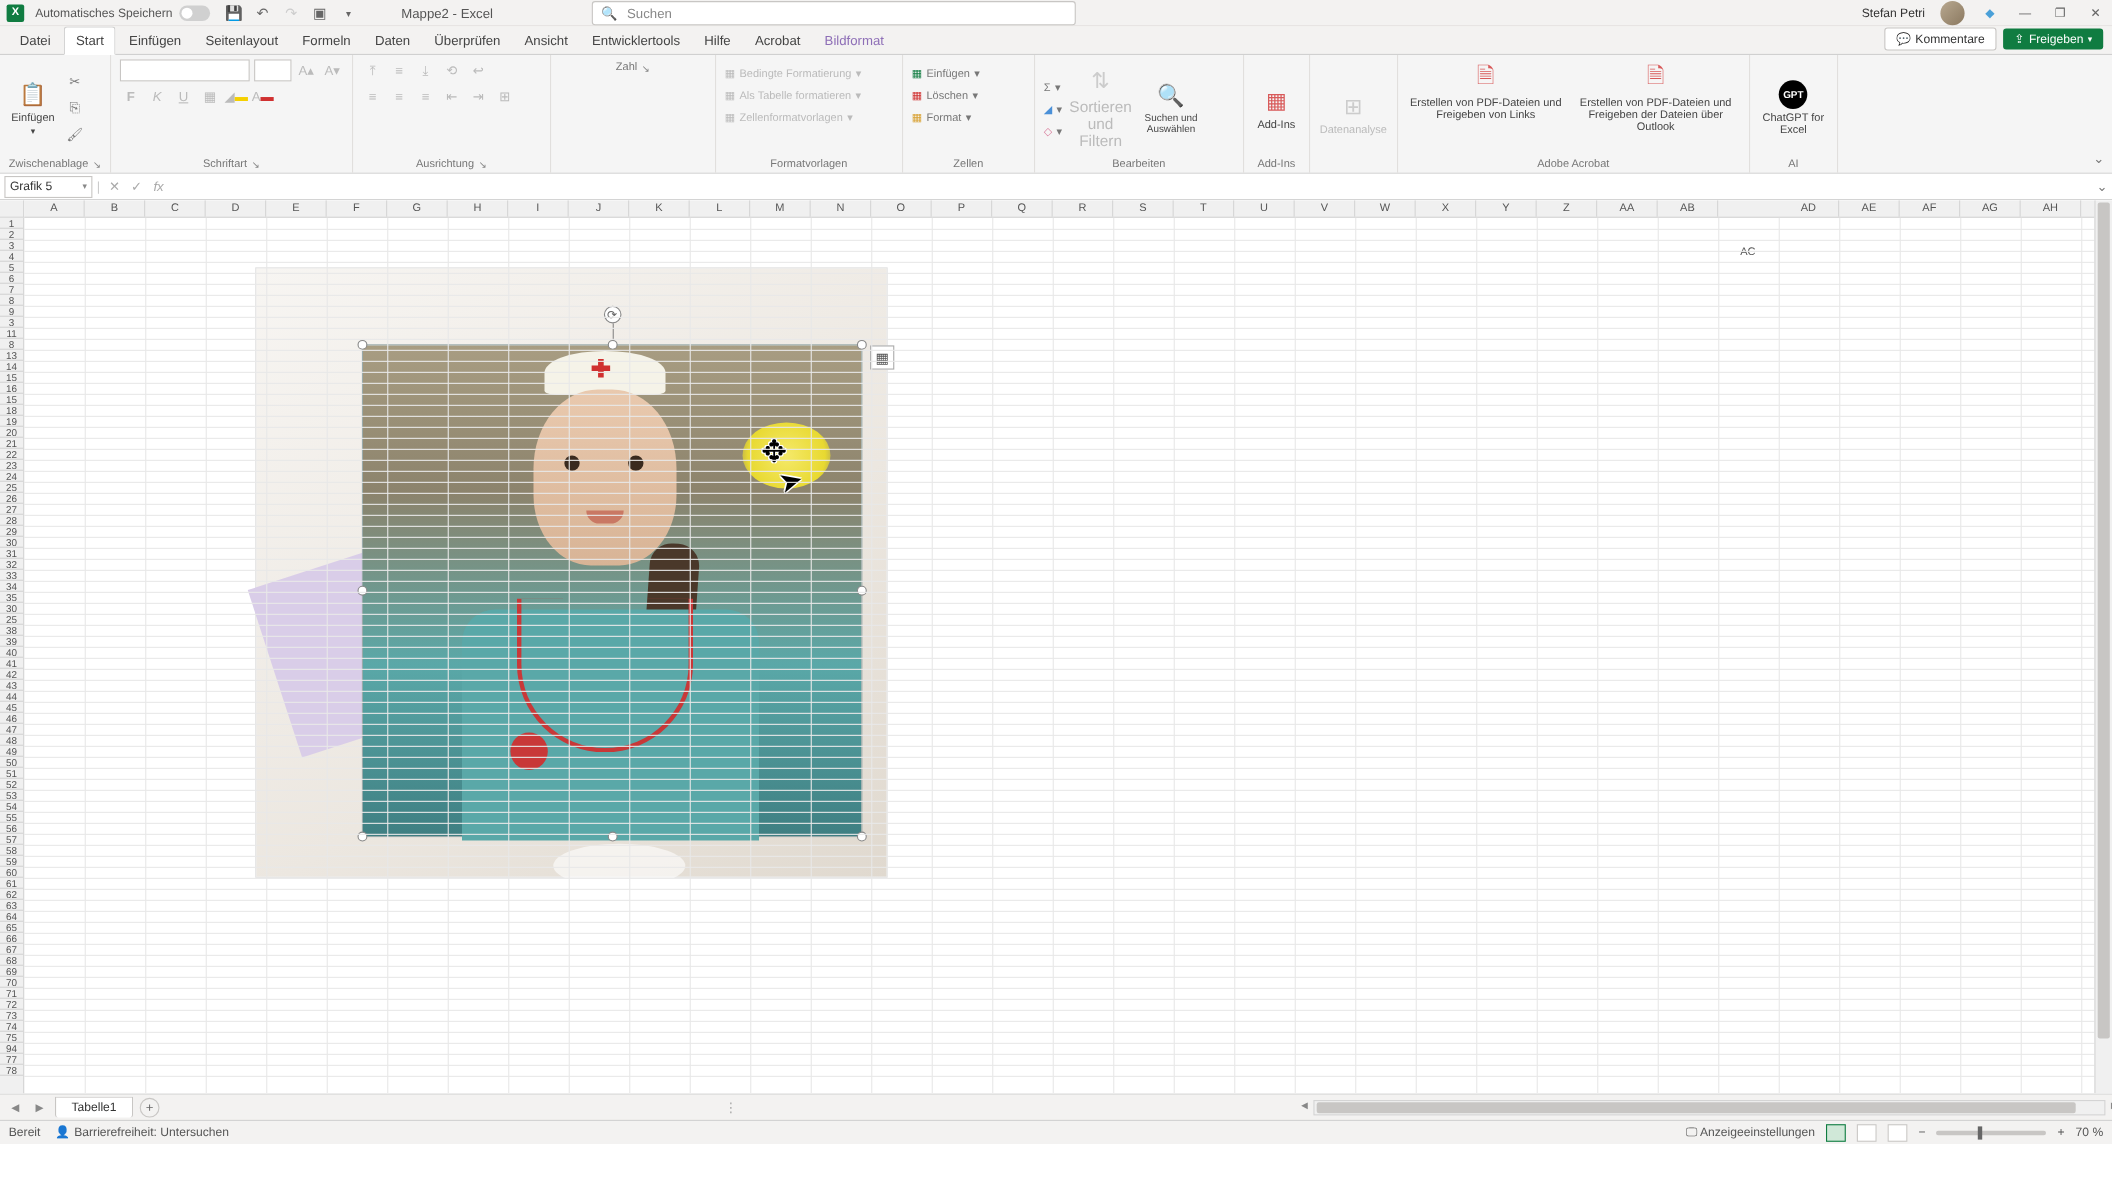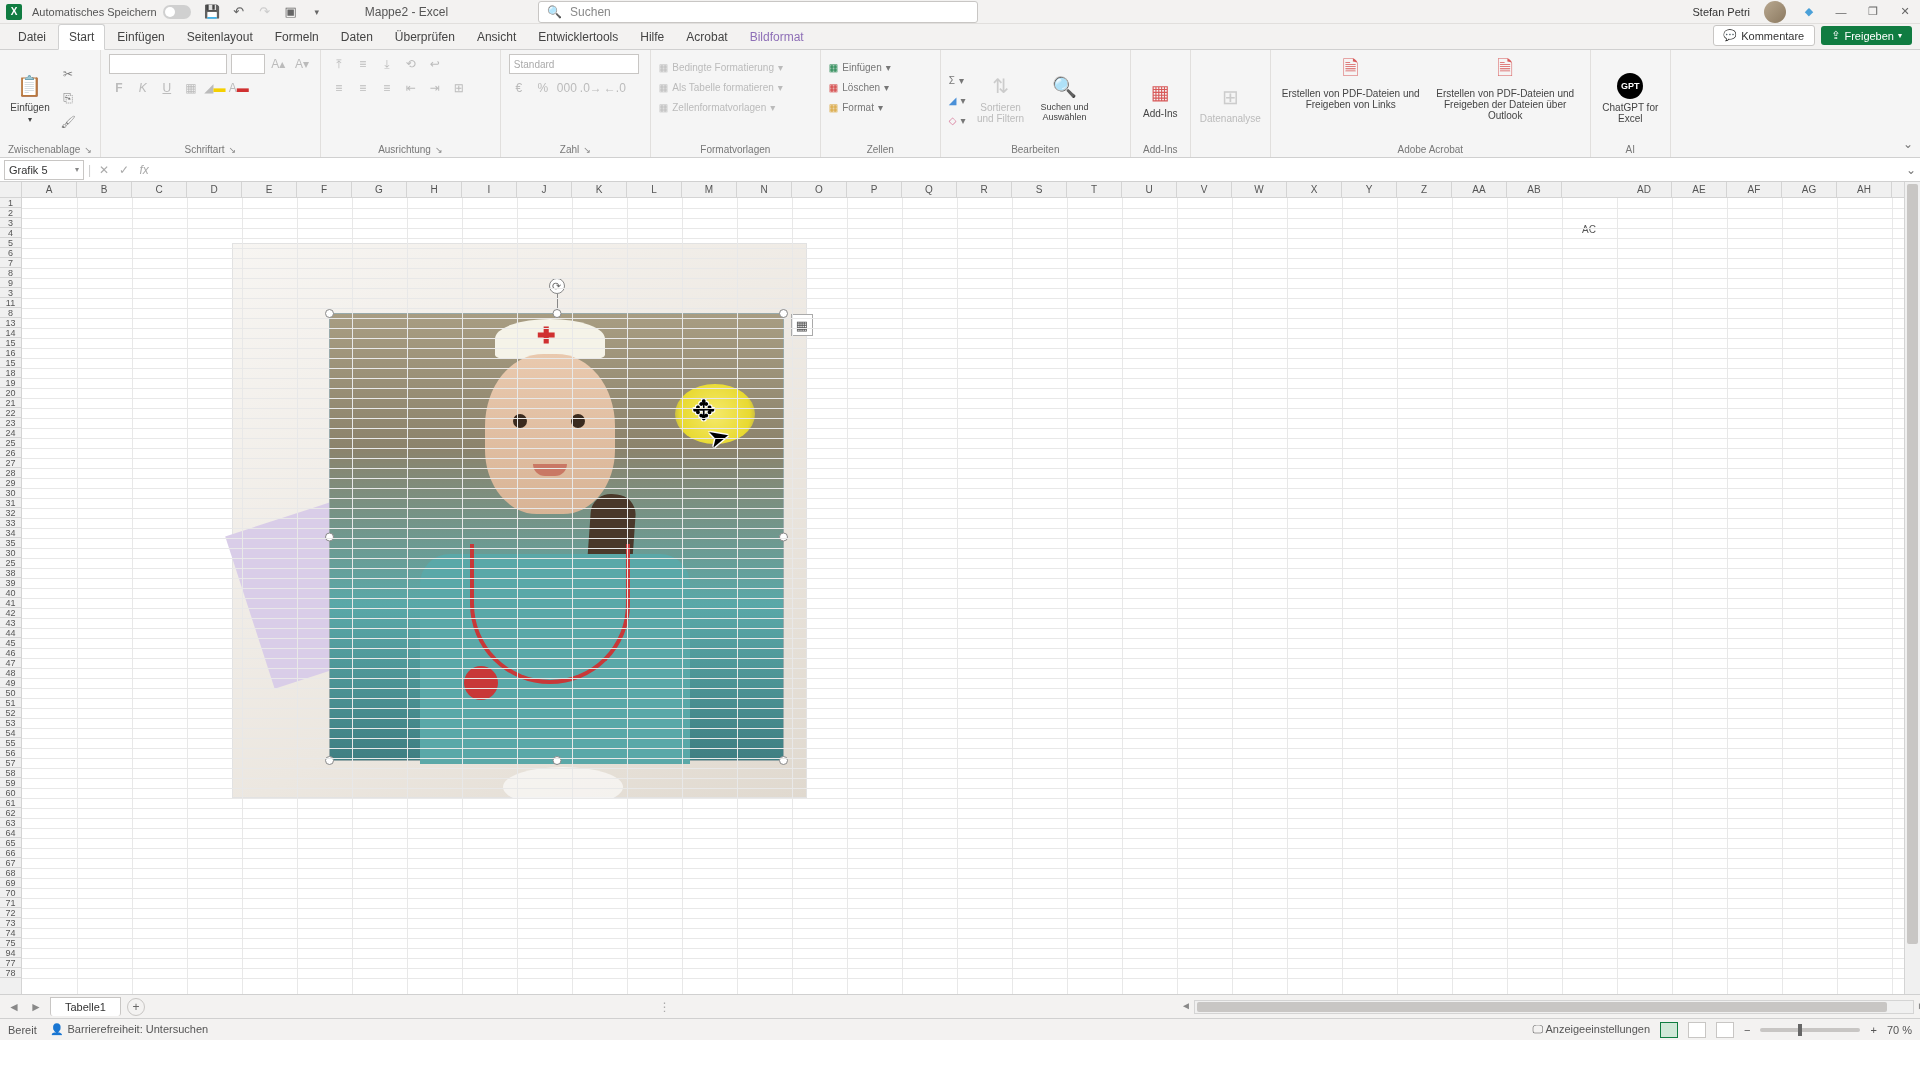--- a/index.html
+++ b/index.html
@@ -233,30 +233,20 @@
         <div class="mini-btn dis">⊞</div>
       </div>
     </div>
     <div class="group-label">
         <span>Ausrichtung</span>
         <span class="dlg-launcher">↘</span>
       </div>
   </div>
 
   <div class="group" style="width:150px">
-    <div class="group-body" style="flex-direction:column; gap:4px">
-      <div class="combo" style="width:130px">Standard</div>
-      <div style="display:flex; gap:4px">
-        <div class="mini-btn dis">€</div>
-        <div class="mini-btn dis">%</div>
-        <div class="mini-btn dis">000</div>
-        <div class="mini-btn dis">.0→</div>
-        <div class="mini-btn dis">←.0</div>
-      </div>
-    </div>
     <div class="group-label">
         <span>Zahl</span>
         <span class="dlg-launcher">↘</span>
       </div>
   </div>
 
   <div class="group" style="width:170px">
     <div class="group-body" style="flex-direction:column; gap:2px; padding-top:4px">
       <div class="small-item dis"><span>▦</span><span>Bedingte Formatierung</span> ▾</div>
       <div class="small-item dis"><span>▦</span><span>Als Tabelle formatieren</span> ▾</div>
@@ -280,21 +270,21 @@
 
   <div class="group" style="width:190px">
     <div class="group-body">
       <div class="mini-col" style="gap:2px; padding-top:4px">
         <div class="small-item"><span>Σ</span>▾</div>
         <div class="small-item"><span style="color:#4a90d8">◢</span>▾</div>
         <div class="small-item"><span style="color:#d87a9a">◇</span>▾</div>
       </div>
       <div class="big-btn" style="color:#bbb; width:58px">
         <div class="icon" style="color:#ccc">⇅</div>
-        <span style="font-size:10px; line-height:1.1">Sortieren und Filtern</span>
+        <span style="font-size:14px; line-height:1.1">Sortieren und Filtern</span>
       </div>
       <div class="big-btn" style="width:58px">
         <div class="icon">🔍</div>
         <span style="font-size:9px; line-height:1.1">Suchen und Auswählen</span>
       </div>
     </div>
     <div class="group-label">
         <span>Bearbeiten</span>
       </div>
   </div>

